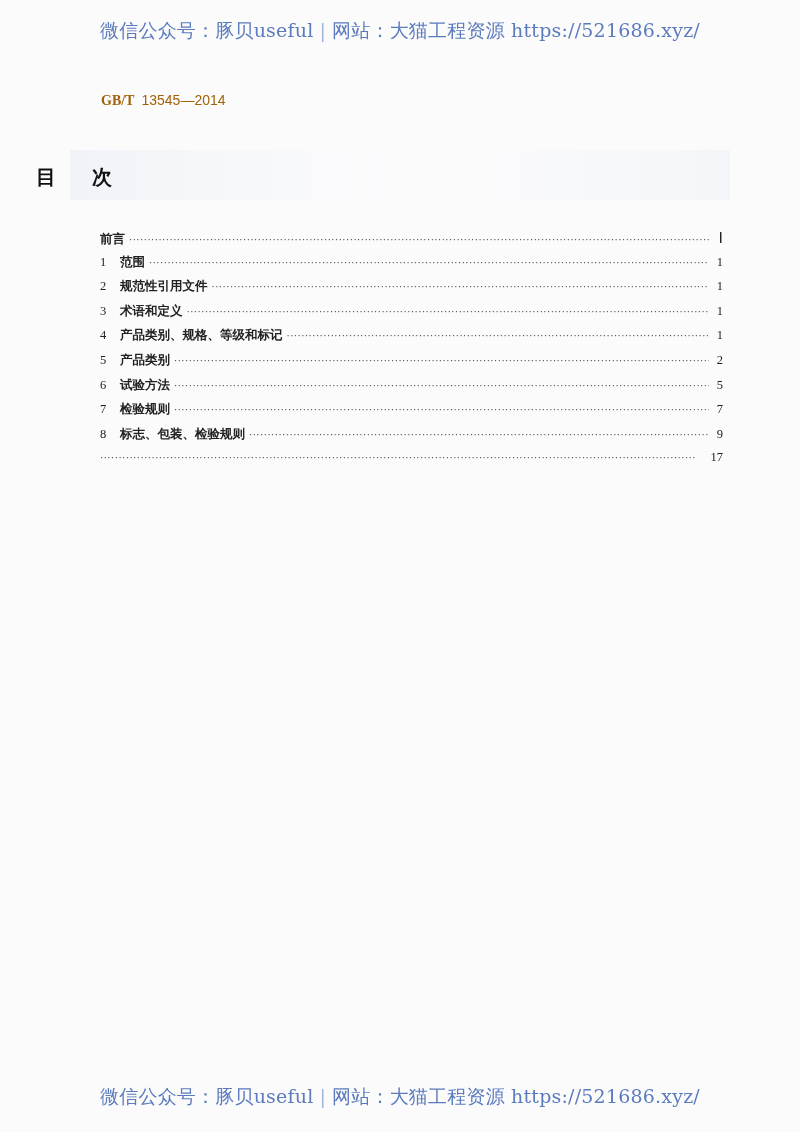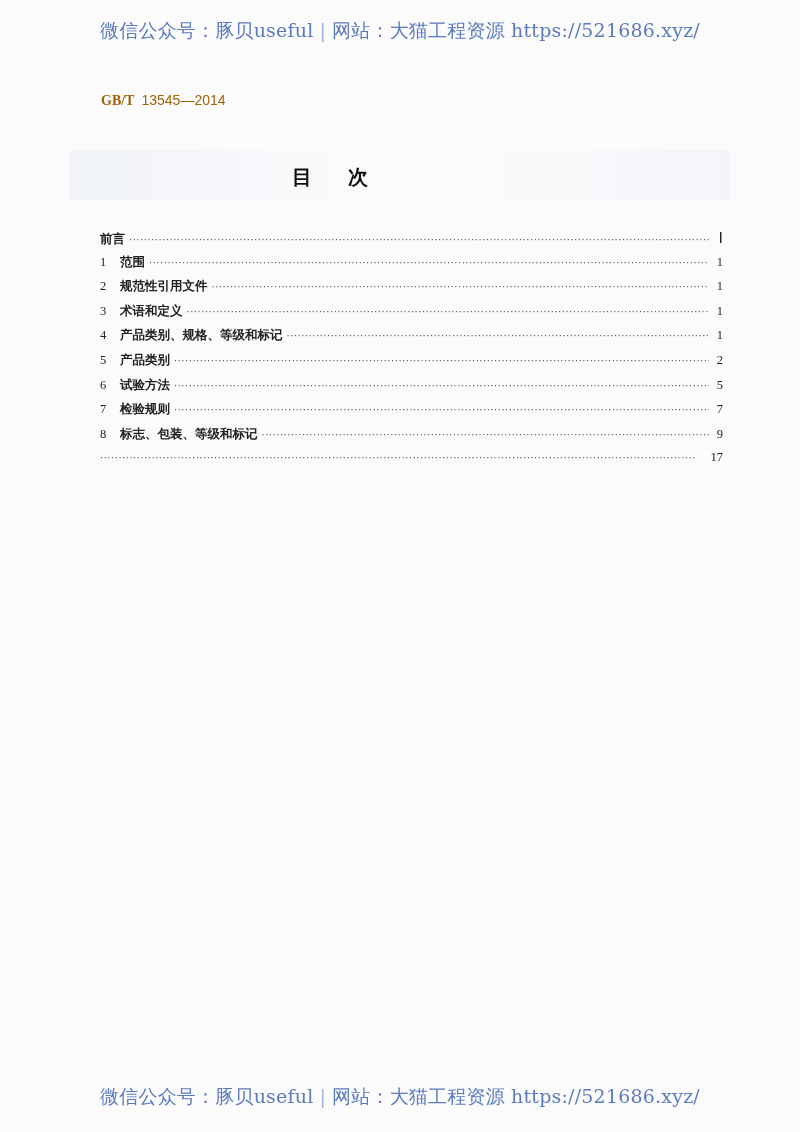--- a/index.html
+++ b/index.html
@@ -4,21 +4,21 @@
   <style>
     html, body { margin:0; padding:0; }
     body { width:800px; height:1132px; background:#fbfbfc; position:relative; overflow:hidden; font-family:"DejaVu Serif", serif; color:#222; }
     .watermark { position:absolute; left:0; width:800px; text-align:center; font-size:19px; color:#5b7bbd; font-family:"DejaVu Serif", serif; letter-spacing:0.2px; }
     .wm-top { top:18px; }
     .wm-bottom { top:1084px; }
     .wm-sep { color:#9fb2d8; margin:0 6px; }
     .std-code { position:absolute; left:101px; top:92px; font-size:14px; font-weight:bold; font-family:"Liberation Serif", serif; color:#a16207; }
     .std-code .num { font-family:"Liberation Sans", sans-serif; font-weight:normal; }
     .ghost { position:absolute; top:150px; left:70px; width:660px; height:50px; background:linear-gradient(90deg, rgba(220,228,240,0.35), rgba(240,244,250,0.1) 40%, rgba(255,255,255,0) 60%, rgba(225,232,242,0.3)); }
-    .toc-title { position:absolute; top:164px; left:0; width:660px; text-align:center; font-size:20px; font-weight:bold; font-family:"DejaVu Sans", sans-serif; color:#111; letter-spacing:36px; padding-left:36px; box-sizing:border-box; }
+    .toc-title { position:absolute; top:164px; left:0; width:660px; text-align:left; font-size:20px; font-weight:bold; font-family:"DejaVu Sans", sans-serif; color:#111; letter-spacing:36px; padding-left:36px; box-sizing:border-box; }
     .toc { position:absolute; left:100px; top:229px; width:623px; }
     .toc-row { display:flex; align-items:baseline; height:24.6px; font-size:12.5px; font-family:"DejaVu Serif", serif; color:#222; }
     .toc-num { width:20px; flex:0 0 20px; font-family:"Liberation Serif", serif; }
     .toc-label { white-space:nowrap; padding-right:4px; font-weight:bold; }
     .toc-row.plain .toc-label { font-weight:normal; }
     .dots { flex:1; overflow:hidden; white-space:nowrap; color:#444; font-size:10px; letter-spacing:0.5px; }
     .dots::after { content:"··································································································································································"; }
     .toc-page { padding-left:4px; font-family:"Liberation Serif", serif; min-width:10px; text-align:right; }
     .toc-row.front .toc-page { font-size:15px; }
   </style>
@@ -80,21 +80,21 @@
     <span class="toc-page">5</span>
   </div>
   <div class="toc-row">
     <span class="toc-num">7</span>
     <span class="toc-label">检验规则</span>
     <span class="dots"></span>
     <span class="toc-page">7</span>
   </div>
   <div class="toc-row">
     <span class="toc-num">8</span>
-    <span class="toc-label">标志、包装、等级和标记</span>
+    <span class="toc-label">标志、包装、检验规则</span>
     <span class="dots"></span>
     <span class="toc-page">9</span>
   </div>
   <div class="toc-row plain">
     <span class="dots"></span>
     <span class="toc-page">17</span>
   </div>
 </div>
 
 <div class="watermark wm-bottom">

